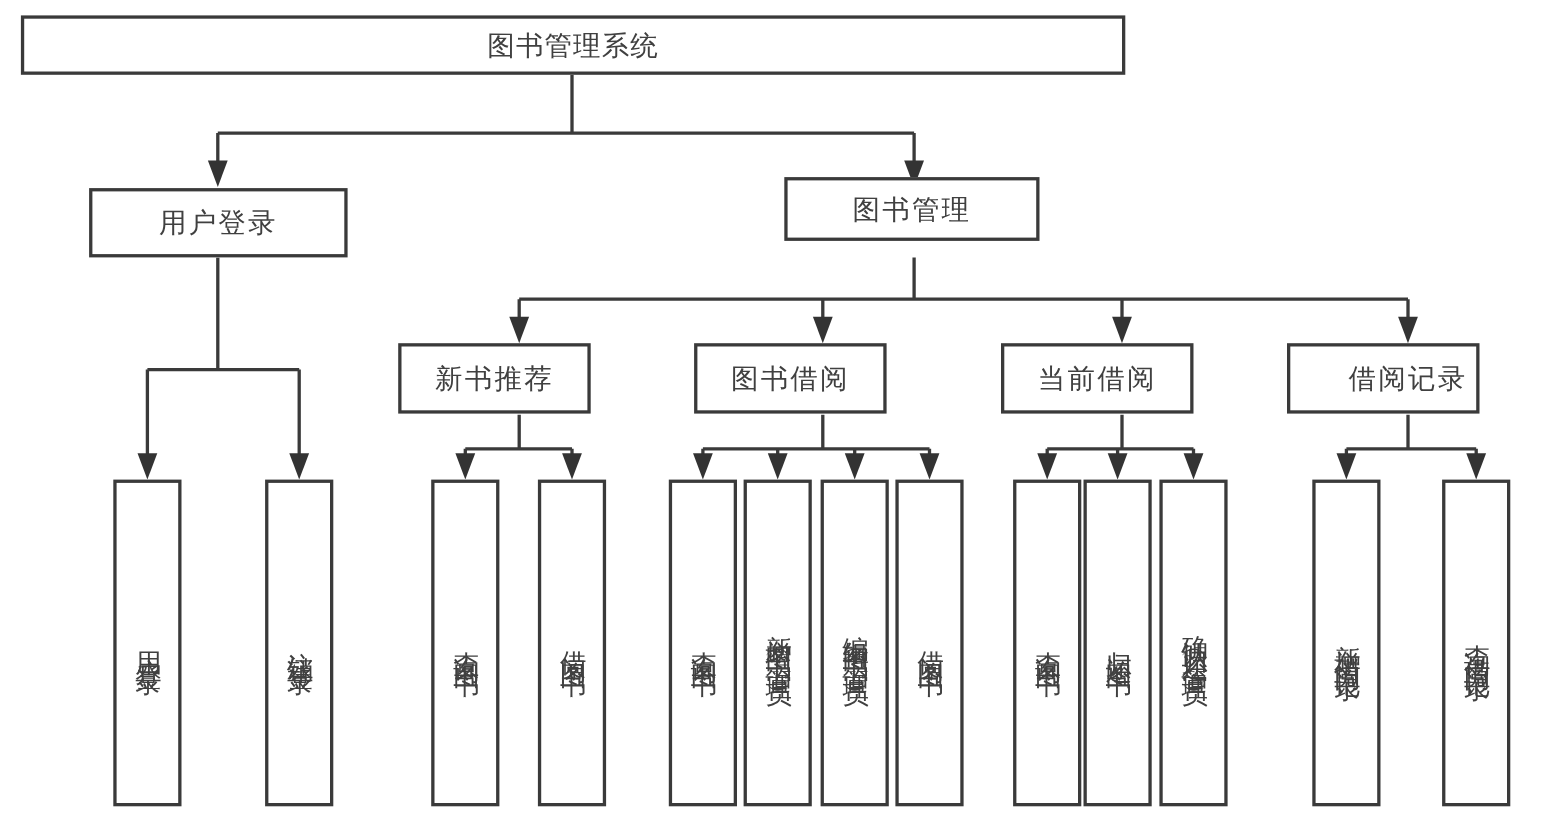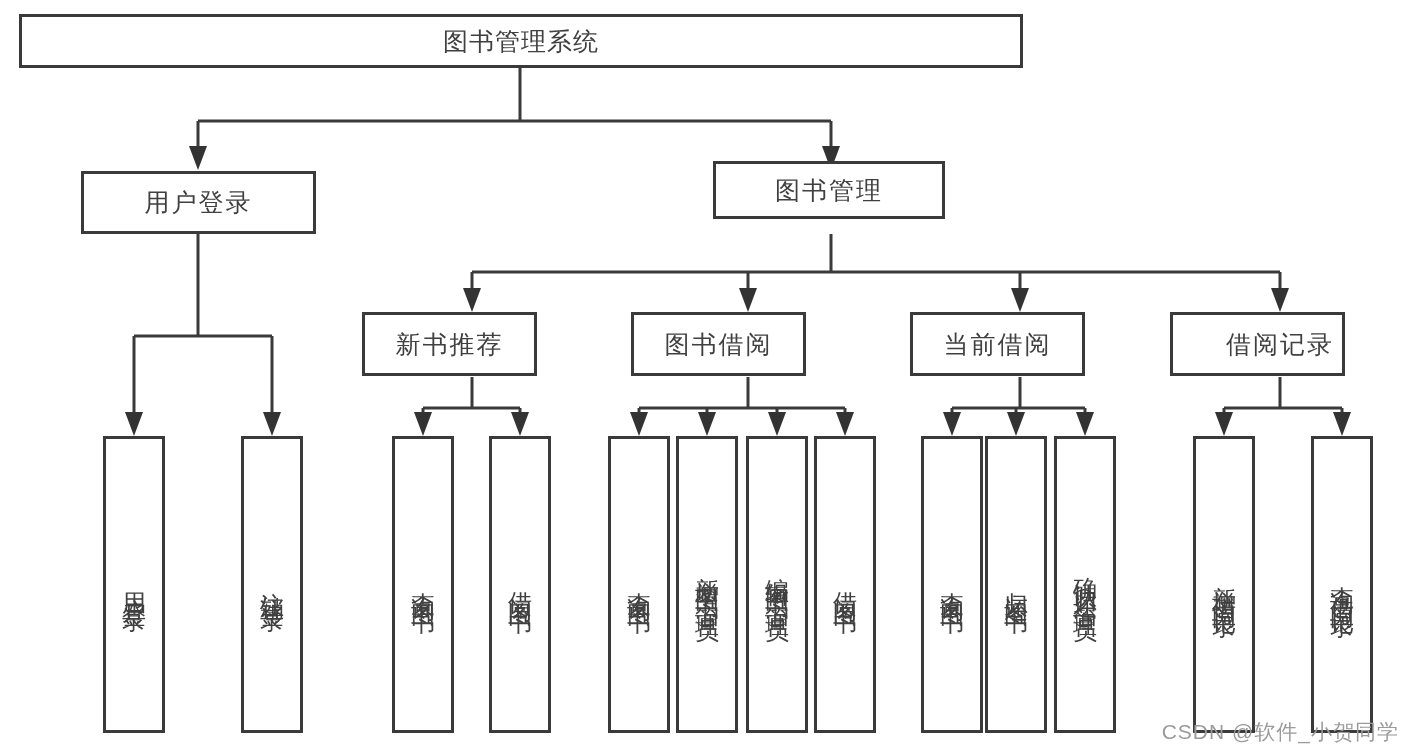--- a/index.html
+++ b/index.html
@@ -115,15 +115,14 @@
   <div class="box leaf g3-3">编辑图书（管理员）</div>
   <div class="box leaf g3-4">借阅图书</div>
 
   <div class="box leaf g4-1">查询图书</div>
   <div class="box leaf g4-2">归还图书</div>
   <div class="box leaf g4-3">确认归还（管理员）</div>
 
   <div class="box leaf g5-1">新增借阅记录</div>
   <div class="box leaf g5-2">查询借阅记录</div>
 
-  <div class="watermark">CSDN @软件_小贺同学</div>
 
 </div>
 
 </body></html>

